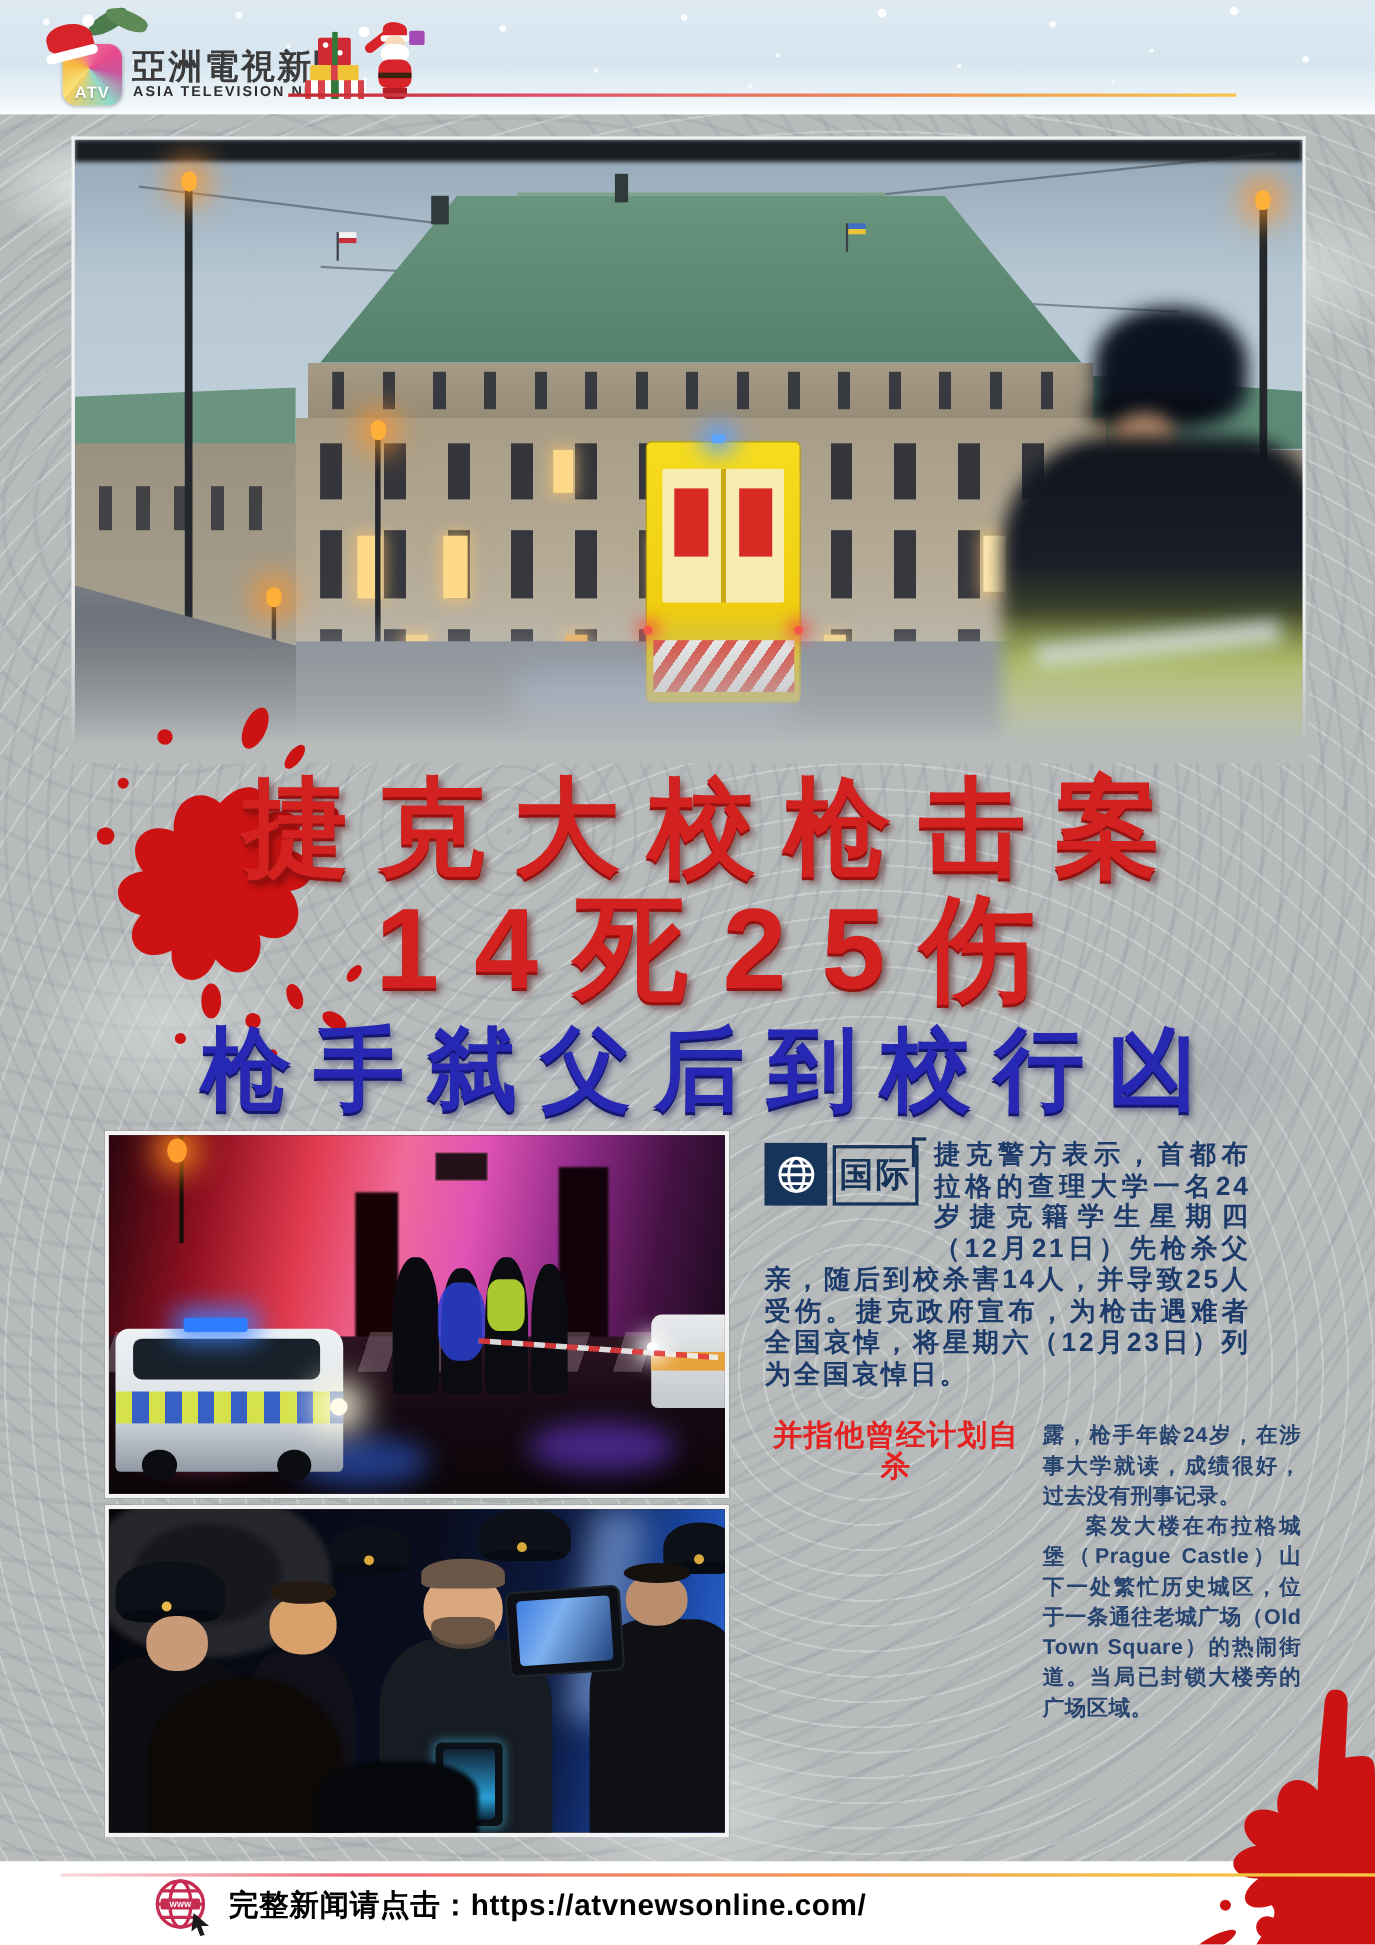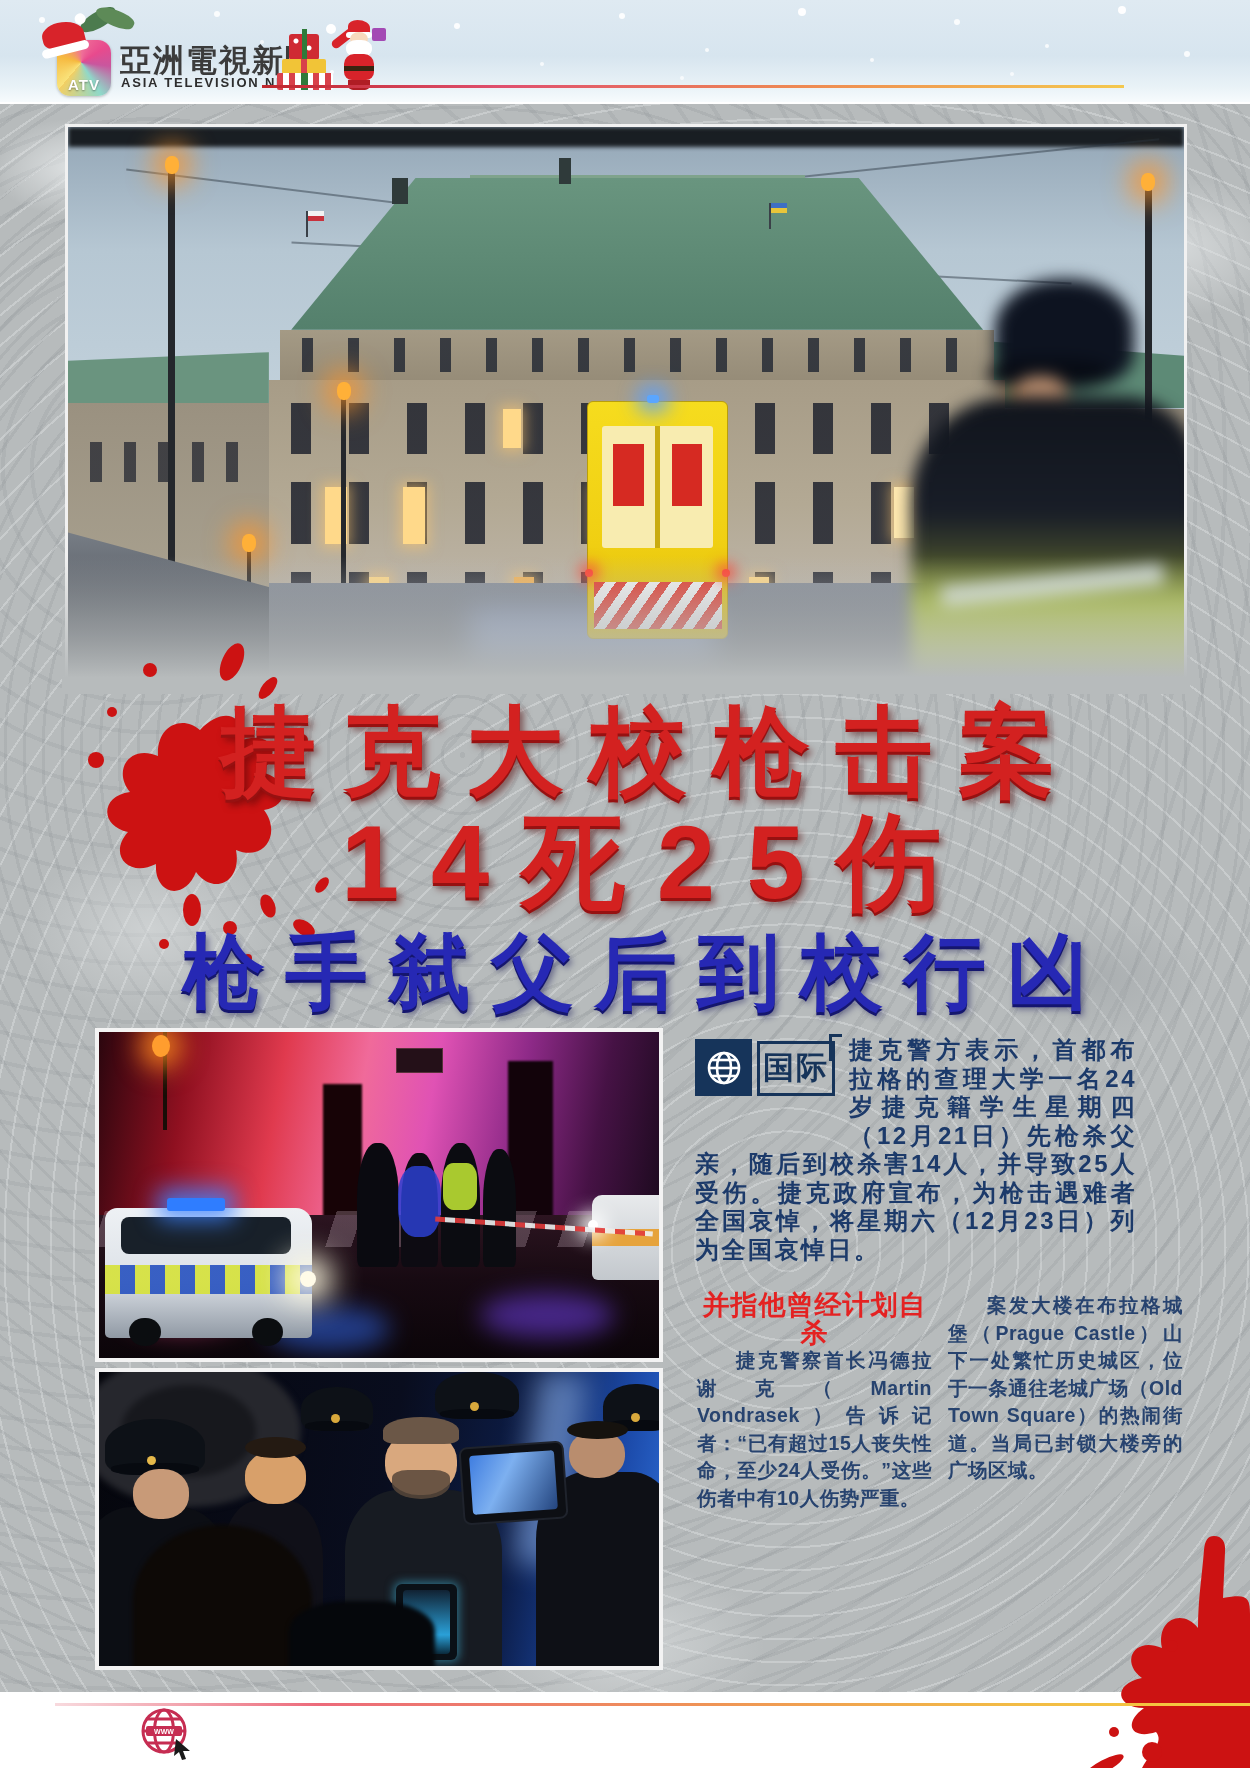--- a/index.html
+++ b/index.html
@@ -430,23 +430,23 @@
         </svg>
       </div>
       <div class="badge-label">国际</div>
     </div>
     <span>捷克警方表示，首都布拉格的查理大学一名24岁捷克籍学生星期四（12月21日）先枪杀父亲，随后到校杀害14人，并导致25人受伤。捷克政府宣布，为枪击遇难者全国哀悼，将星期六（12月23日）列为全国哀悼日。</span>
   </div>
 
   <div class="cols">
     <div class="col">
       <p class="subhead">并指他曾经计划自杀</p>
-      <p class="ind">捷克警察首长冯德拉谢克（Martin Vondrasek）告诉记者：“已有超过15人丧失性命，至少24人受伤。”这些伤者中有10人伤势严重。</p>
     </div>
     <div class="col">
+      <p>露，枪手年龄24岁，在涉事大学就读，成绩很好，过去没有刑事记录。</p>
       <p class="ind">案发大楼在布拉格城堡（Prague Castle）山下一处繁忙历史城区，位于一条通往老城广场（Old Town Square）的热闹街道。当局已封锁大楼旁的广场区域。</p>
     </div>
   </div>
 
   <svg class="splat-br" width="164" height="232" viewBox="0 0 164 232">
     <g fill="#cc1212">
       <path d="M128,0 C136,0 140,6 139,16 L137,62 C160,58 164,60 164,78 L164,232 L56,232 C66,214 78,206 70,196 C46,204 36,188 58,172 C30,172 26,148 56,142 C34,126 48,100 76,112 C70,84 96,72 112,92 C112,64 116,40 118,14 C119,4 122,0 128,0 Z"></path>
       <circle cx="66" cy="216" r="10"></circle>
       <circle cx="28" cy="196" r="5"></circle>
       <ellipse cx="18" cy="230" rx="22" ry="6" transform="rotate(-28 18 230)"></ellipse>
@@ -462,14 +462,17 @@
         <ellipse cx="26" cy="26" rx="9.5" ry="21"></ellipse>
         <line x1="5" y1="26" x2="47" y2="26"></line>
         <line x1="8" y1="14" x2="44" y2="14"></line>
         <line x1="8" y1="38" x2="44" y2="38"></line>
       </g>
       <rect x="8" y="21" width="36" height="10" rx="2" fill="#c62d52"></rect>
       <text x="26" y="29" font-size="7" font-weight="bold" fill="#ffffff" text-anchor="middle" font-family="Liberation Sans, sans-serif">WWW</text>
       <path d="M38,34 L52,46 L45,46 L48,54 L44,55 L41,47 L36,51 Z" fill="#1a1a1a"></path>
     </svg>
   </div>
+  <div class="footer-text">
+    <span>完整新闻请点击：</span><span class="url">https://atvnewsonline.com/</span>
+  </div>
 
 </div>
 
 </body></html>

